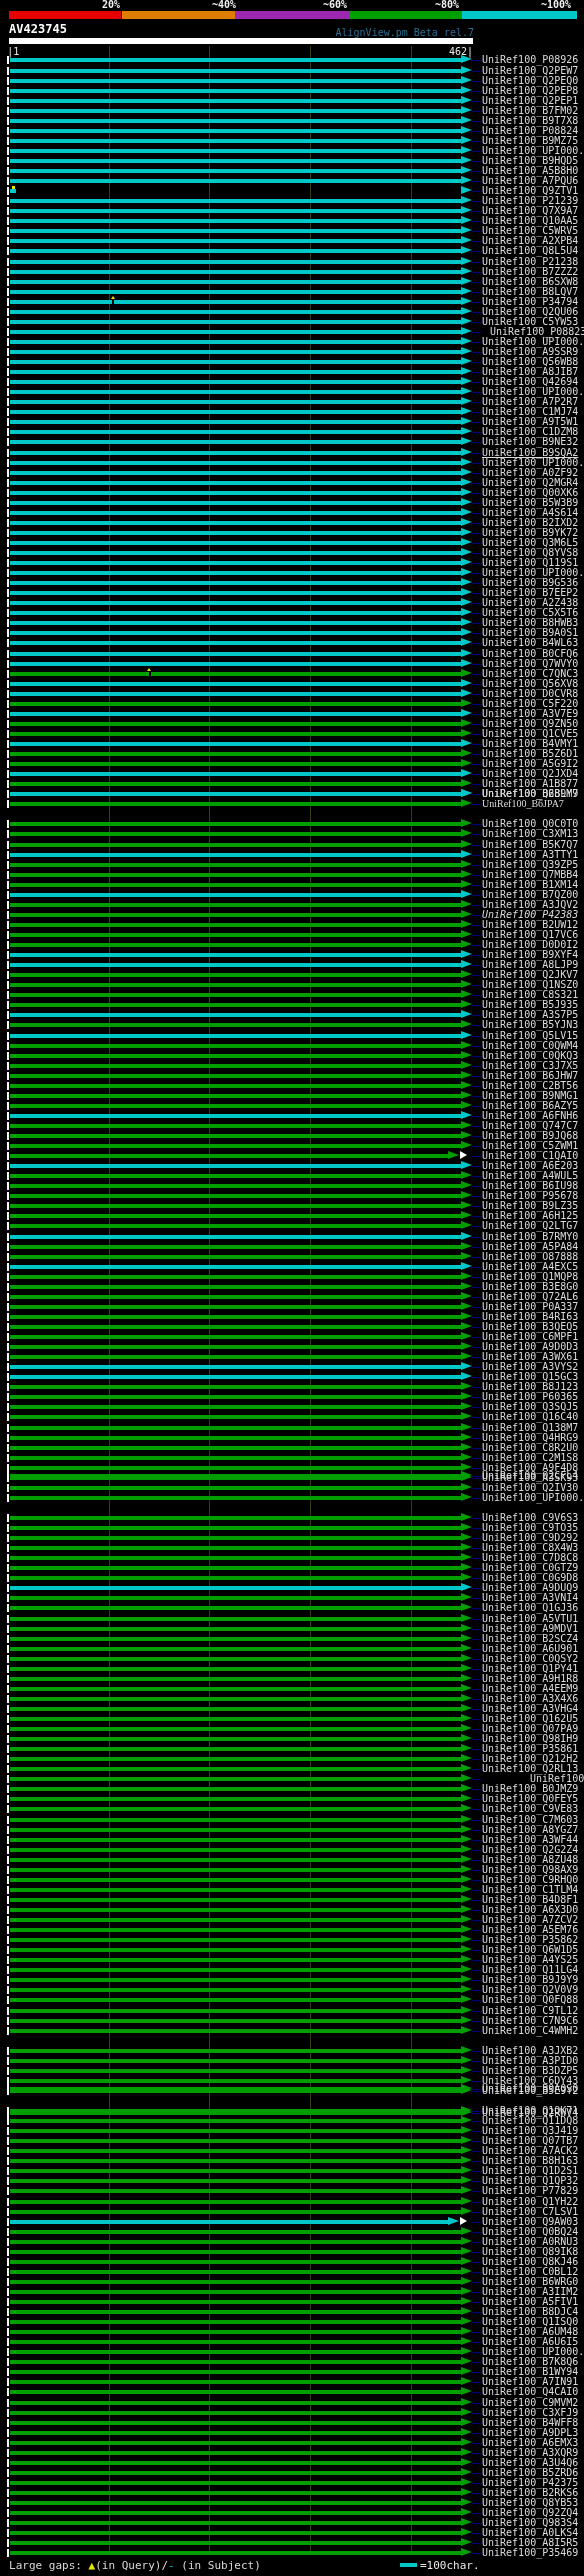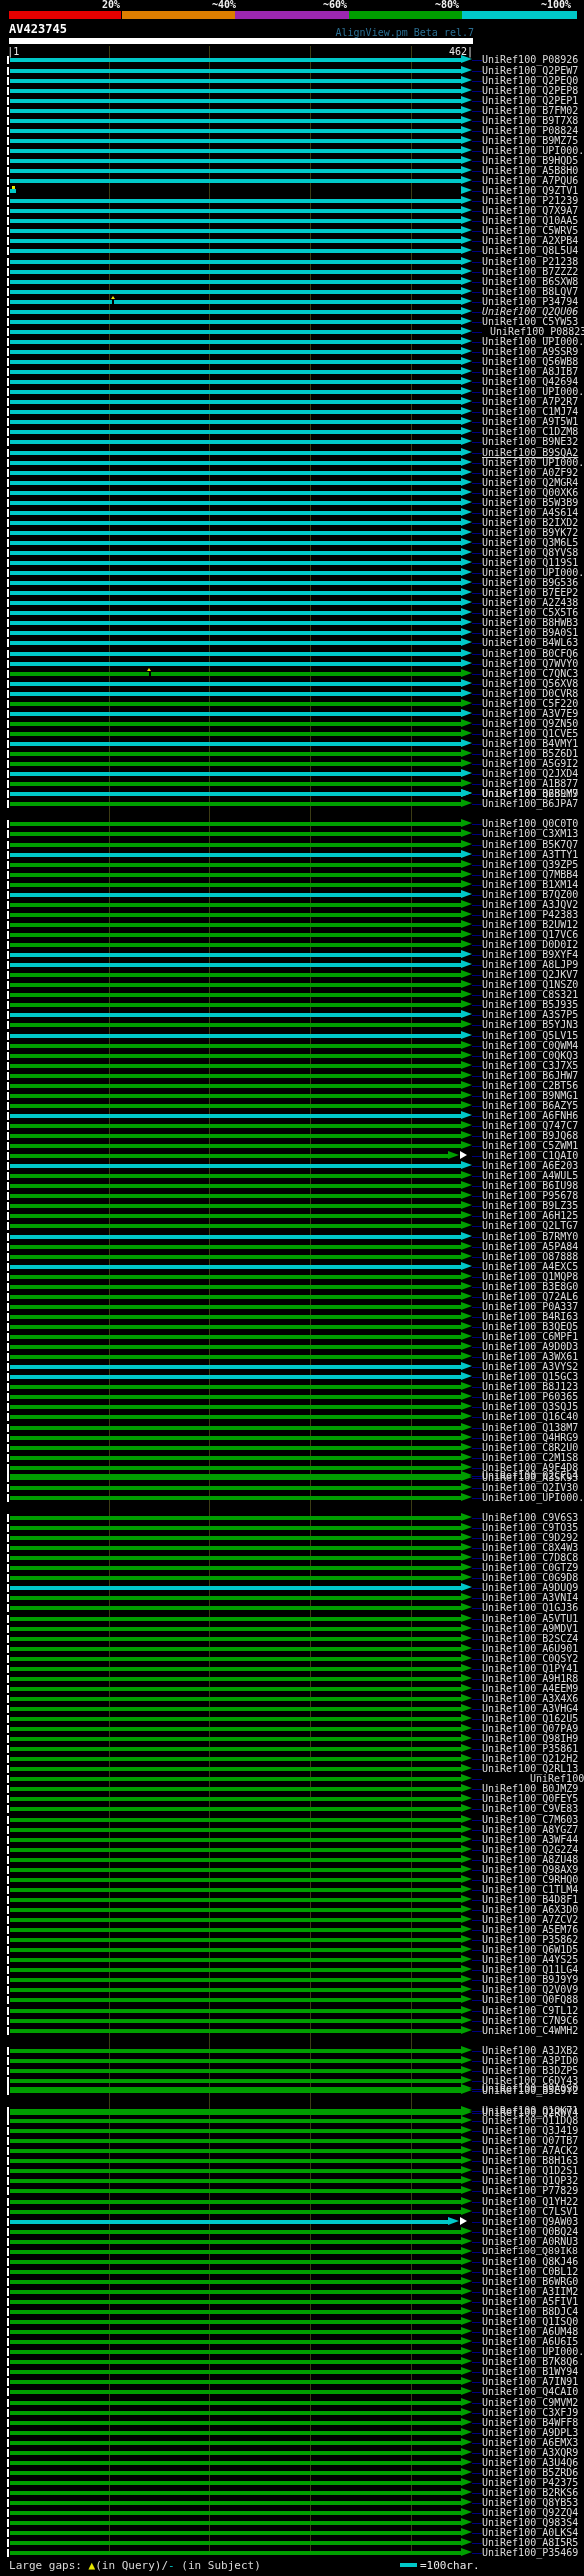--- a/index.html
+++ b/index.html
@@ -245,21 +245,21 @@
         <div class="gap-notch" style="left: 112px; top: 0px;"></div>
         <div class="gap-tri" style="left: 111px; top: -3.7px;"></div>
         <div class="connector" style="top: 1.8px;"></div>
         <div class="row-label" style="top: -2.7px;">UniRef100_P34794</div>
       </div>
       <div class="row" style="top: 310px;">
         <div class="tick" style="top: -1.8px;"></div>
         <div class="bar" style="left: 10px; top: 0px; width: 451px; background: rgb(0, 200, 200);"></div>
         <div class="arrow" style="left: 461px; top: -2.7px; border-left: 11px solid rgb(0, 200, 200);"></div>
         <div class="connector" style="top: 1.8px;"></div>
-        <div class="row-label" style="top: -2.7px; font-style: italic;">UniRef100_Q2QU06</div>
+        <div class="row-label" style="top: -2.7px;">UniRef100_Q2QU06</div>
       </div>
       <div class="row" style="top: 320px;">
         <div class="tick" style="top: -1.8px;"></div>
         <div class="bar" style="left: 10px; top: 0px; width: 451px; background: rgb(0, 200, 200);"></div>
         <div class="arrow" style="left: 461px; top: -2.7px; border-left: 11px solid rgb(0, 200, 200);"></div>
         <div class="connector" style="top: 1.8px;"></div>
         <div class="row-label" style="top: -2.7px;">UniRef100_C5YW53</div>
       </div>
       <div class="row" style="top: 330px;">
         <div class="tick" style="top: -1.8px;"></div>
@@ -590,21 +590,21 @@
         <div class="bar" style="left: 10px; top: 0px; width: 451px; background: rgb(0, 200, 200);"></div>
         <div class="arrow" style="left: 461px; top: -2.7px; border-left: 11px solid rgb(0, 200, 200);"></div>
         <div class="connector" style="top: 1.8px;"></div>
         <div class="row-label" style="top: -2.7px;">UniRef100_Q28LY7</div>
       </div>
       <div class="row" style="top: 802px;">
         <div class="tick" style="top: -1.8px;"></div>
         <div class="bar" style="left: 10px; top: 0px; width: 451px; background: rgb(0, 158, 0);"></div>
         <div class="arrow" style="left: 461px; top: -2.7px; border-left: 11px solid rgb(0, 158, 0);"></div>
         <div class="connector" style="top: 1.8px;"></div>
-        <div class="row-label" style="top: -2.7px;">UniRef100_B6JPA7</div>
+        <div class="row-label" style="top: -2.7px; font-family: Liberation Serif, serif;">UniRef100_B6JPA7</div>
       </div>
       <div class="row" style="top: 792px;">
         <div class="tick" style="top: -1.8px;"></div>
         <div class="bar" style="left: 10px; top: 0px; width: 451px; background: rgb(0, 200, 200);"></div>
         <div class="arrow" style="left: 461px; top: -2.7px; border-left: 11px solid rgb(0, 200, 200);"></div>
         <div class="connector" style="top: 1.8px;"></div>
         <div class="row-label" style="top: -2.7px;">UniRef100_B6B9M9</div>
       </div>
       <div class="row" style="top: 822px;">
         <div class="tick" style="top: -1.8px;"></div>
@@ -662,21 +662,21 @@
         <div class="connector" style="top: 1.8px;"></div>
         <div class="row-label" style="top: -2.7px;">UniRef100_B7QZ00</div>
       </div>
       <div class="row" style="top: 903px;">
         <div class="tick" style="top: -1.8px;"></div>
         <div class="bar" style="left: 10px; top: 0px; width: 451px; background: rgb(0, 158, 0);"></div>
         <div class="arrow" style="left: 461px; top: -2.7px; border-left: 11px solid rgb(0, 158, 0);"></div>
         <div class="connector" style="top: 1.8px;"></div>
         <div class="row-label" style="top: -2.7px;">UniRef100_A3JQV2</div>
       </div>
-      <div class="row" style="top: 913px;">
+      <div class="row" style="top: 913px; font-style: italic;">
         <div class="tick" style="top: -1.8px;"></div>
         <div class="bar" style="left: 10px; top: 0px; width: 451px; background: rgb(0, 158, 0);"></div>
         <div class="arrow" style="left: 461px; top: -2.7px; border-left: 11px solid rgb(0, 158, 0);"></div>
         <div class="connector" style="top: 1.8px;"></div>
         <div class="row-label" style="top: -2.7px;">UniRef100_P42383</div>
       </div>
       <div class="row" style="top: 923px;">
         <div class="tick" style="top: -1.8px;"></div>
         <div class="bar" style="left: 10px; top: 0px; width: 451px; background: rgb(0, 158, 0);"></div>
         <div class="arrow" style="left: 461px; top: -2.7px; border-left: 11px solid rgb(0, 158, 0);"></div>
@@ -1600,21 +1600,21 @@
         <div class="bar" style="left: 10px; top: 0px; width: 451px; background: rgb(0, 158, 0);"></div>
         <div class="arrow" style="left: 461px; top: -2.7px; border-left: 11px solid rgb(0, 158, 0);"></div>
         <div class="connector" style="top: 1.8px;"></div>
         <div class="row-label" style="top: -2.7px;">UniRef100_A0RNU3</div>
       </div>
       <div class="row" style="top: 2250px;">
         <div class="tick" style="top: -1.8px;"></div>
         <div class="bar" style="left: 10px; top: 0px; width: 451px; background: rgb(0, 158, 0);"></div>
         <div class="arrow" style="left: 461px; top: -2.7px; border-left: 11px solid rgb(0, 158, 0);"></div>
         <div class="connector" style="top: 1.8px;"></div>
-        <div class="row-label" style="top: -2.7px; font-family: Liberation Mono, monospace;">UniRef100_Q89IK8</div>
+        <div class="row-label" style="top: -2.7px;">UniRef100_Q89IK8</div>
       </div>
       <div class="row" style="top: 2260px;">
         <div class="tick" style="top: -1.8px;"></div>
         <div class="bar" style="left: 10px; top: 0px; width: 451px; background: rgb(0, 158, 0);"></div>
         <div class="arrow" style="left: 461px; top: -2.7px; border-left: 11px solid rgb(0, 158, 0);"></div>
         <div class="connector" style="top: 1.8px;"></div>
         <div class="row-label" style="top: -2.7px;">UniRef100_Q8KJ46</div>
       </div>
       <div class="row" style="top: 2270px;">
         <div class="tick" style="top: -1.8px;"></div>

